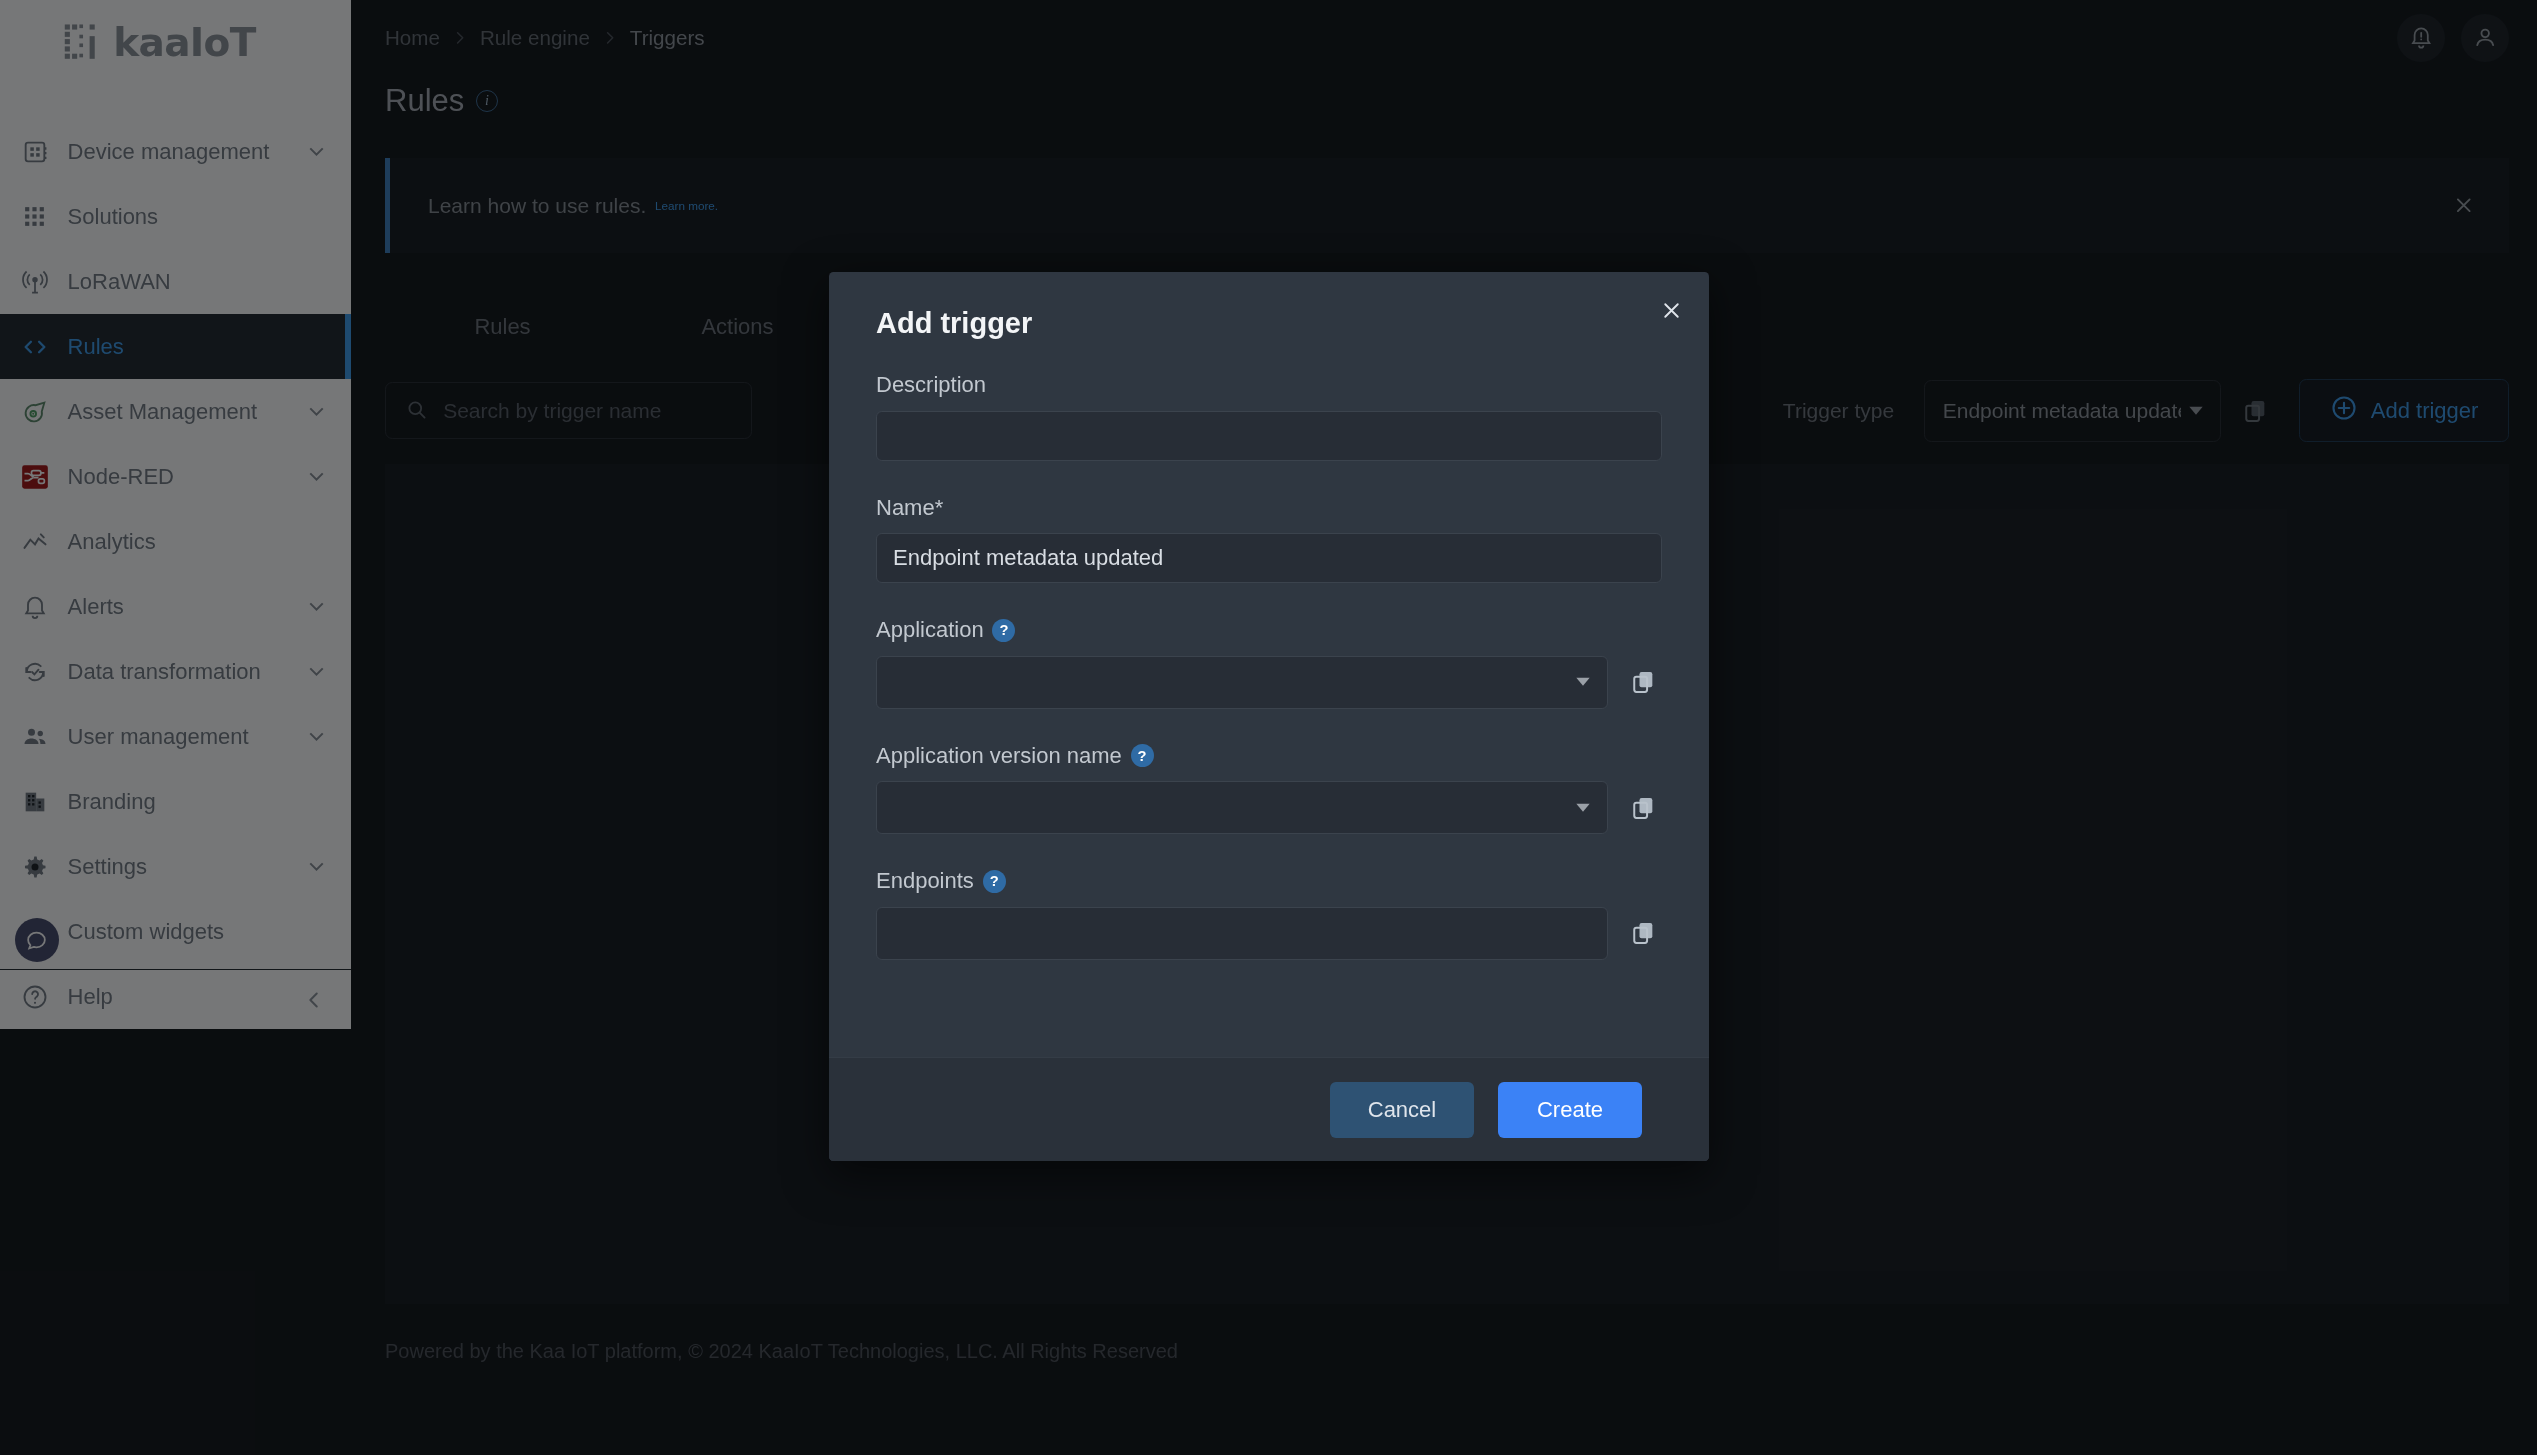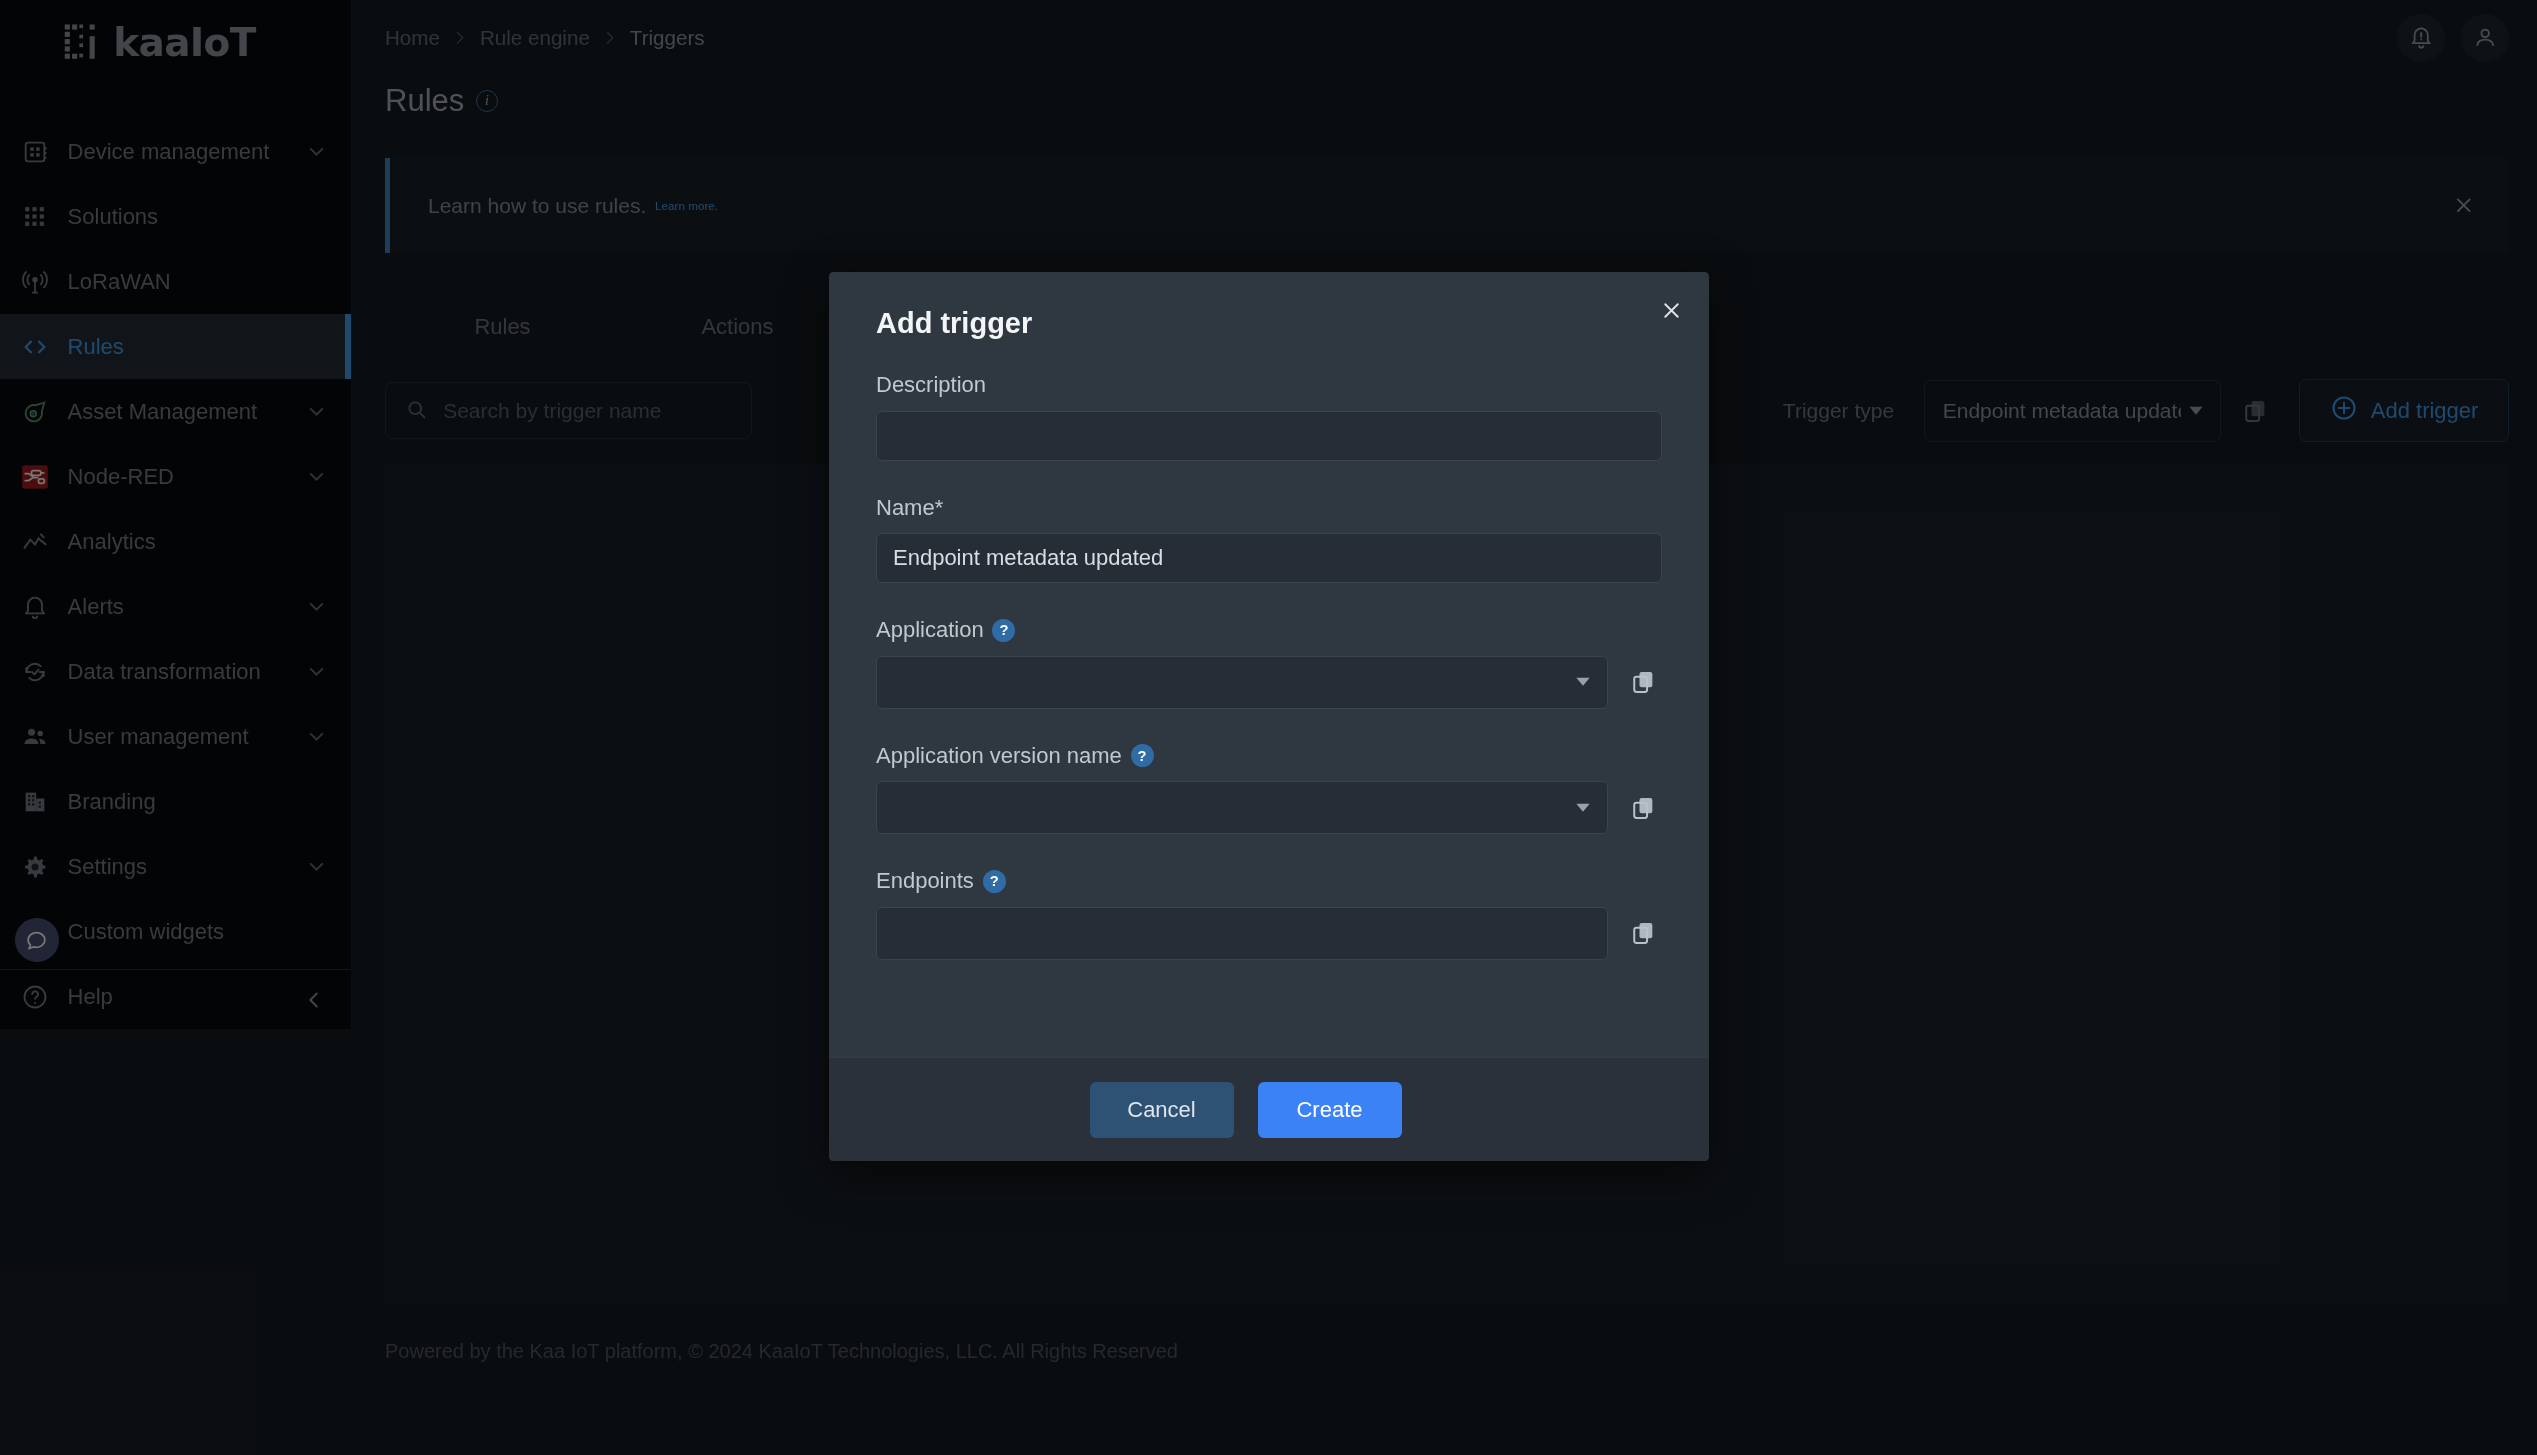--- a/index.html
+++ b/index.html
@@ -9,21 +9,21 @@
     font-family: "Liberation Sans", sans-serif;
     overflow: hidden;
   }
 
   
   .app { position: relative; width: 2538px; height: 1455px; display: flex; }
 
   
   .sidebar {
     width: 351px; height: 1029px;
-    background: #000000;
+    background: #ffffff;
     display: flex; flex-direction: column;
     position: relative; flex: 0 0 351px;
     z-index: 5;
   }
   .logo-wrap {
     height: 94px; display: flex; align-items: center;
     padding-left: 63px;
   }
   .logo {
     display: flex; align-items: center; gap: 7.3px;
@@ -260,22 +260,22 @@
   .field-row .select-input .caret { margin-left: auto; }
   .row-copy {
     width: 38px; height: 38px; flex: 0 0 38px;
     display: flex; align-items: center; justify-content: center;
     cursor: pointer;
   }
   .modal-footer {
     height: 104px; flex: 0 0 104px;
     background: #2a313a;
     border-top: 0.7px solid #343c46;
-    display: flex; align-items: center; justify-content: center;
-    gap: 24px; padding-right: 47px;
+    display: flex; align-items: center; justify-content: flex-end;
+    gap: 24px; padding-right: 67px;
   }
   .btn {
     height: 56px; min-width: 144px; border-radius: 5.9px;
     display: flex; align-items: center; justify-content: center;
     font-size: 22px; cursor: pointer; border: none;
     padding: 0 20.6px;
   }
   .btn-cancel { background: #2e5273; color: #dfe5ec; }
   .btn-create { background: #3b82f6; color: #ffffff; }
 </style>

